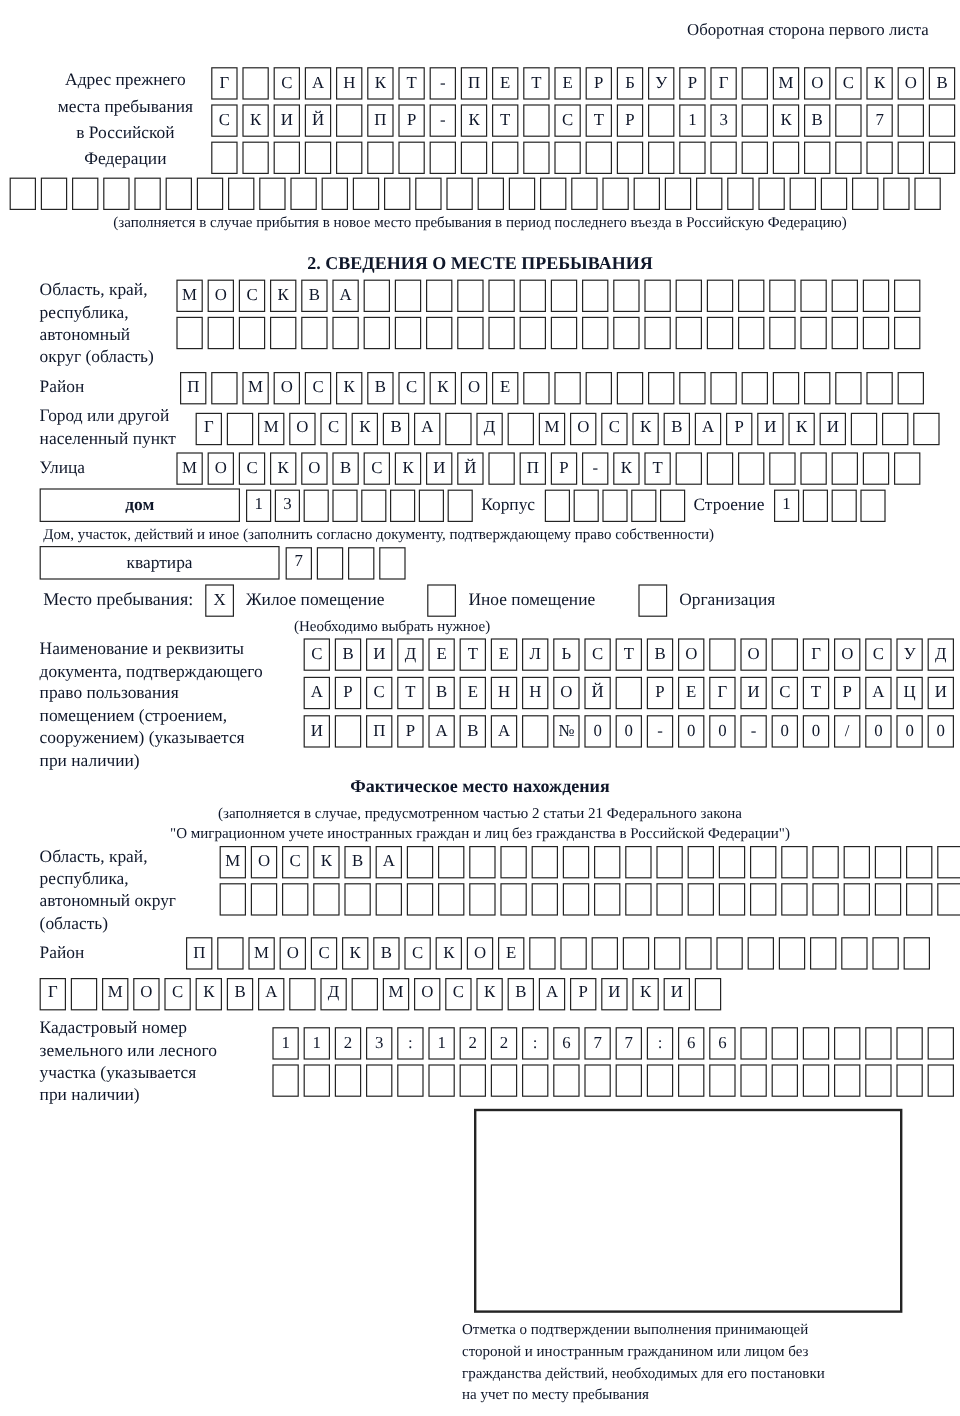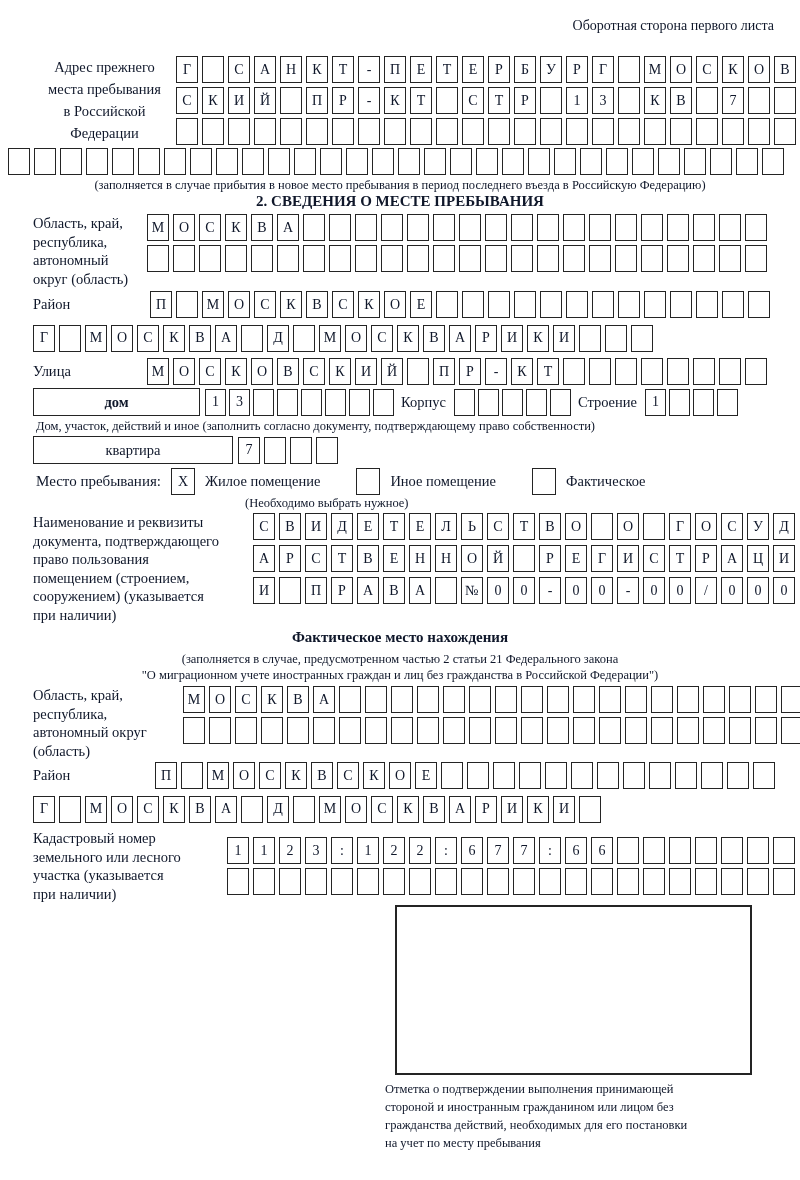--- a/index.html
+++ b/index.html
@@ -156,21 +156,21 @@
       <span class="cell"></span>
       <span class="cell"></span>
       <span class="cell"></span>
       <span class="cell"></span>
       <span class="cell"></span>
       <span class="cell"></span>
       <span class="cell"></span>
     </div>
   <div class="caption caption--center" style="margin-top:3px;">(заполняется в случае прибытия в новое место пребывания в период последнего въезда в Российскую Федерацию)</div>
 
-  <div class="sec-title" style="margin-top:1px;">2. СВЕДЕНИЯ О МЕСТЕ ПРЕБЫВАНИЯ</div>
+  <div class="sec-title" style="margin-top:20px;">2. СВЕДЕНИЯ О МЕСТЕ ПРЕБЫВАНИЯ</div>
 
   <div class="row" style="margin-top:4px;margin-left:33px;height:74px;">
     <div class="lbl" style="width:114px;line-height:18.5px;">Область, край,
 республика,
 автономный
 округ (область)</div>
     <div class="cells-col">
       <div class="cells-row">
           <span class="cell">М</span>
           <span class="cell">О</span>
@@ -250,20 +250,22 @@
         <span class="cell"></span>
         <span class="cell"></span>
         <span class="cell"></span>
         <span class="cell"></span>
         <span class="cell"></span>
         <span class="cell"></span>
       </div>
   </div>
 
   <div class="row" style="margin-top:2px;margin-left:33px;align-items:center;height:36px;">
+    <div class="lbl" style="width:130px;">Город или другой
+населенный пункт</div>
     <div class="cells-row">
         <span class="cell">Г</span>
         <span class="cell"></span>
         <span class="cell">М</span>
         <span class="cell">О</span>
         <span class="cell">С</span>
         <span class="cell">К</span>
         <span class="cell">В</span>
         <span class="cell">А</span>
         <span class="cell"></span>
@@ -360,21 +362,21 @@
     <div class="opt">
       <span class="chk">X</span>
       <span class="olbl">Жилое помещение</span>
     </div>
     <div class="opt">
       <span class="chk"></span>
       <span class="olbl">Иное помещение</span>
     </div>
     <div class="opt">
       <span class="chk"></span>
-      <span class="olbl">Фактическое</span>
+      <span class="olbl">Организация</span>
     </div>
   </div>
   <div class="caption" style="margin-top:1px;margin-left:245px;">(Необходимо выбрать нужное)</div>
 
   <div class="row" style="margin-top:3px;margin-left:33px;height:112px;">
     <div class="lbl" style="width:220px;line-height:18.5px;">Наименование и реквизиты
 документа, подтверждающего
 право пользования
 помещением (строением,
 сооружением) (указывается

